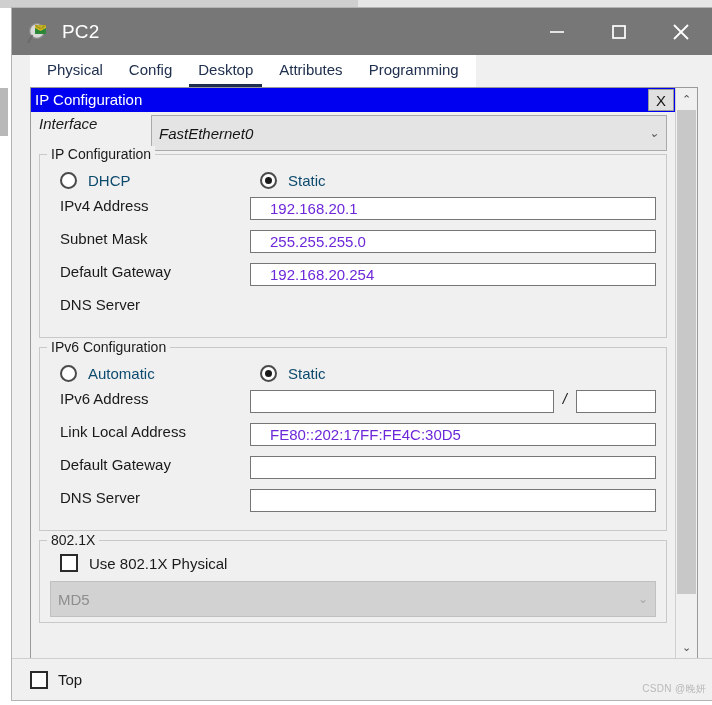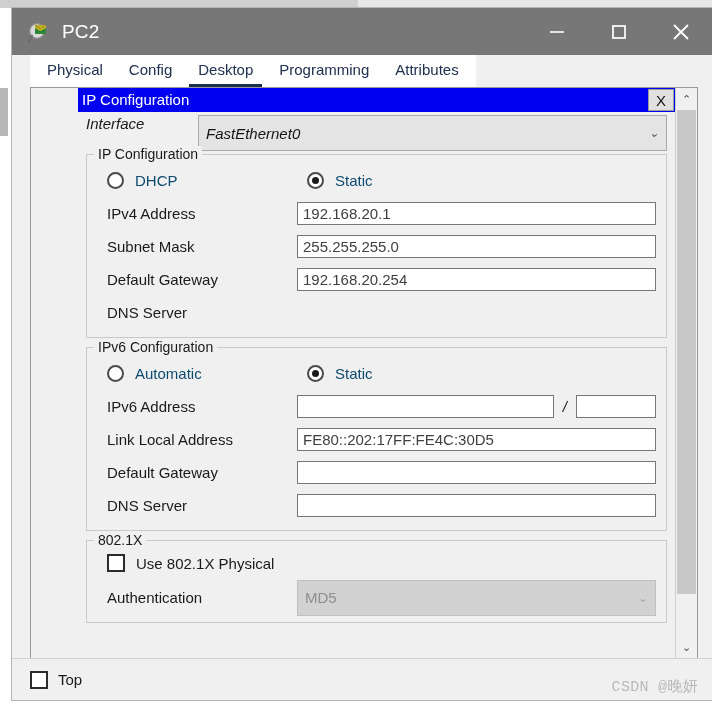--- a/index.html
+++ b/index.html
@@ -143,21 +143,20 @@
     min-height: 0;
   }
 
   
   #dialog {
     flex: 1 1 auto;
     display: flex;
     flex-direction: column;
     min-width: 0;
     background: #f0f0f0;
-    margin-left: 47px;
   }
   #dialog-title-bar {
     height: 24px;
     background: #0000f0;
     display: flex;
     align-items: center;
     justify-content: space-between;
     flex: 0 0 auto;
     padding-left: 4px;
   }
@@ -271,41 +270,41 @@
     background: #1a1a1a;
   }
   .radio-label {
     font-size: 15px;
     color: #0c4a6e;
     margin-left: 11px;
   }
 
   .field-row {
     display: flex;
-    align-items: center;
+    align-items: flex-start;
     height: 33px;
   }
   .field-label {
     font-size: 15px;
     color: #1a1a1a;
     width: 200px;
     flex: 0 0 auto;
     padding-left: 10px;
     box-sizing: border-box;
   }
   .textbox {
     flex: 1 1 auto;
     height: 23px;
     background: #ffffff;
     border: 1px solid #767676;
     font-size: 15px;
-    color: #404040;
-    display: flex;
-    align-items: center;
-    padding: 0 5px;
+    color: #6d28d9;
+    display: flex;
+    align-items: center;
+    padding: 0 19px;
     box-sizing: border-box;
     cursor: text;
     overflow: hidden;
     white-space: nowrap;
   }
   .slash {
     font-size: 15px;
     color: #1a1a1a;
     margin: 0 9px;
     font-style: italic;
@@ -385,26 +384,25 @@
     background: #ffffff;
     box-sizing: border-box;
   }
   #top-label {
     font-size: 15px;
     color: #1a1a1a;
     margin-left: 10px;
   }
   #watermark {
     position: absolute;
-    right: 14px;
+    right: 6px;
     bottom: 4px;
-    font-size: 15px;
+    font-size: 10px;
     color: #b9b9b9;
     letter-spacing: 0.3px;
-    font-family: Liberation Mono, monospace;
   }
 </style>
 </head>
 <body>
 
 <div id="backdrop">
   <div class="bg-strip-top"></div>
   <div class="bg-strip-top2"></div>
   <div class="bg-left-tab"></div>
   <div class="bg-bottom-left"></div>
@@ -446,22 +444,22 @@
         </svg>
       </div>
     </div>
   </div>
 
   <div id="tab-strip">
     <div id="tab-bar">
       <div class="tab">Physical</div>
       <div class="tab">Config</div>
       <div class="tab active">Desktop</div>
+      <div class="tab">Attributes</div>
       <div class="tab">Programming</div>
-      <div class="tab">Attributes</div>
     </div>
   </div>
 
   <div id="content-frame">
 
     <div id="dialog">
 
       <div id="dialog-title-bar">
         <span id="dialog-title">IP Configuration</span>
         <span id="dialog-close">X</span>
@@ -545,21 +543,20 @@
 
         <div class="group">
           <span class="legend">802.1X</span>
 
           <div class="check-row">
             <span class="checkbox"></span>
             <span class="check-label">Use 802.1X Physical</span>
           </div>
 
           <div class="field-row">
-            <span class="field-label">Authentication</span>
             <div class="combo disabled">
               <span>MD5</span>
               <span class="chev">⌄</span>
             </div>
           </div>
         </div>
 
       </div>
     </div>
 

